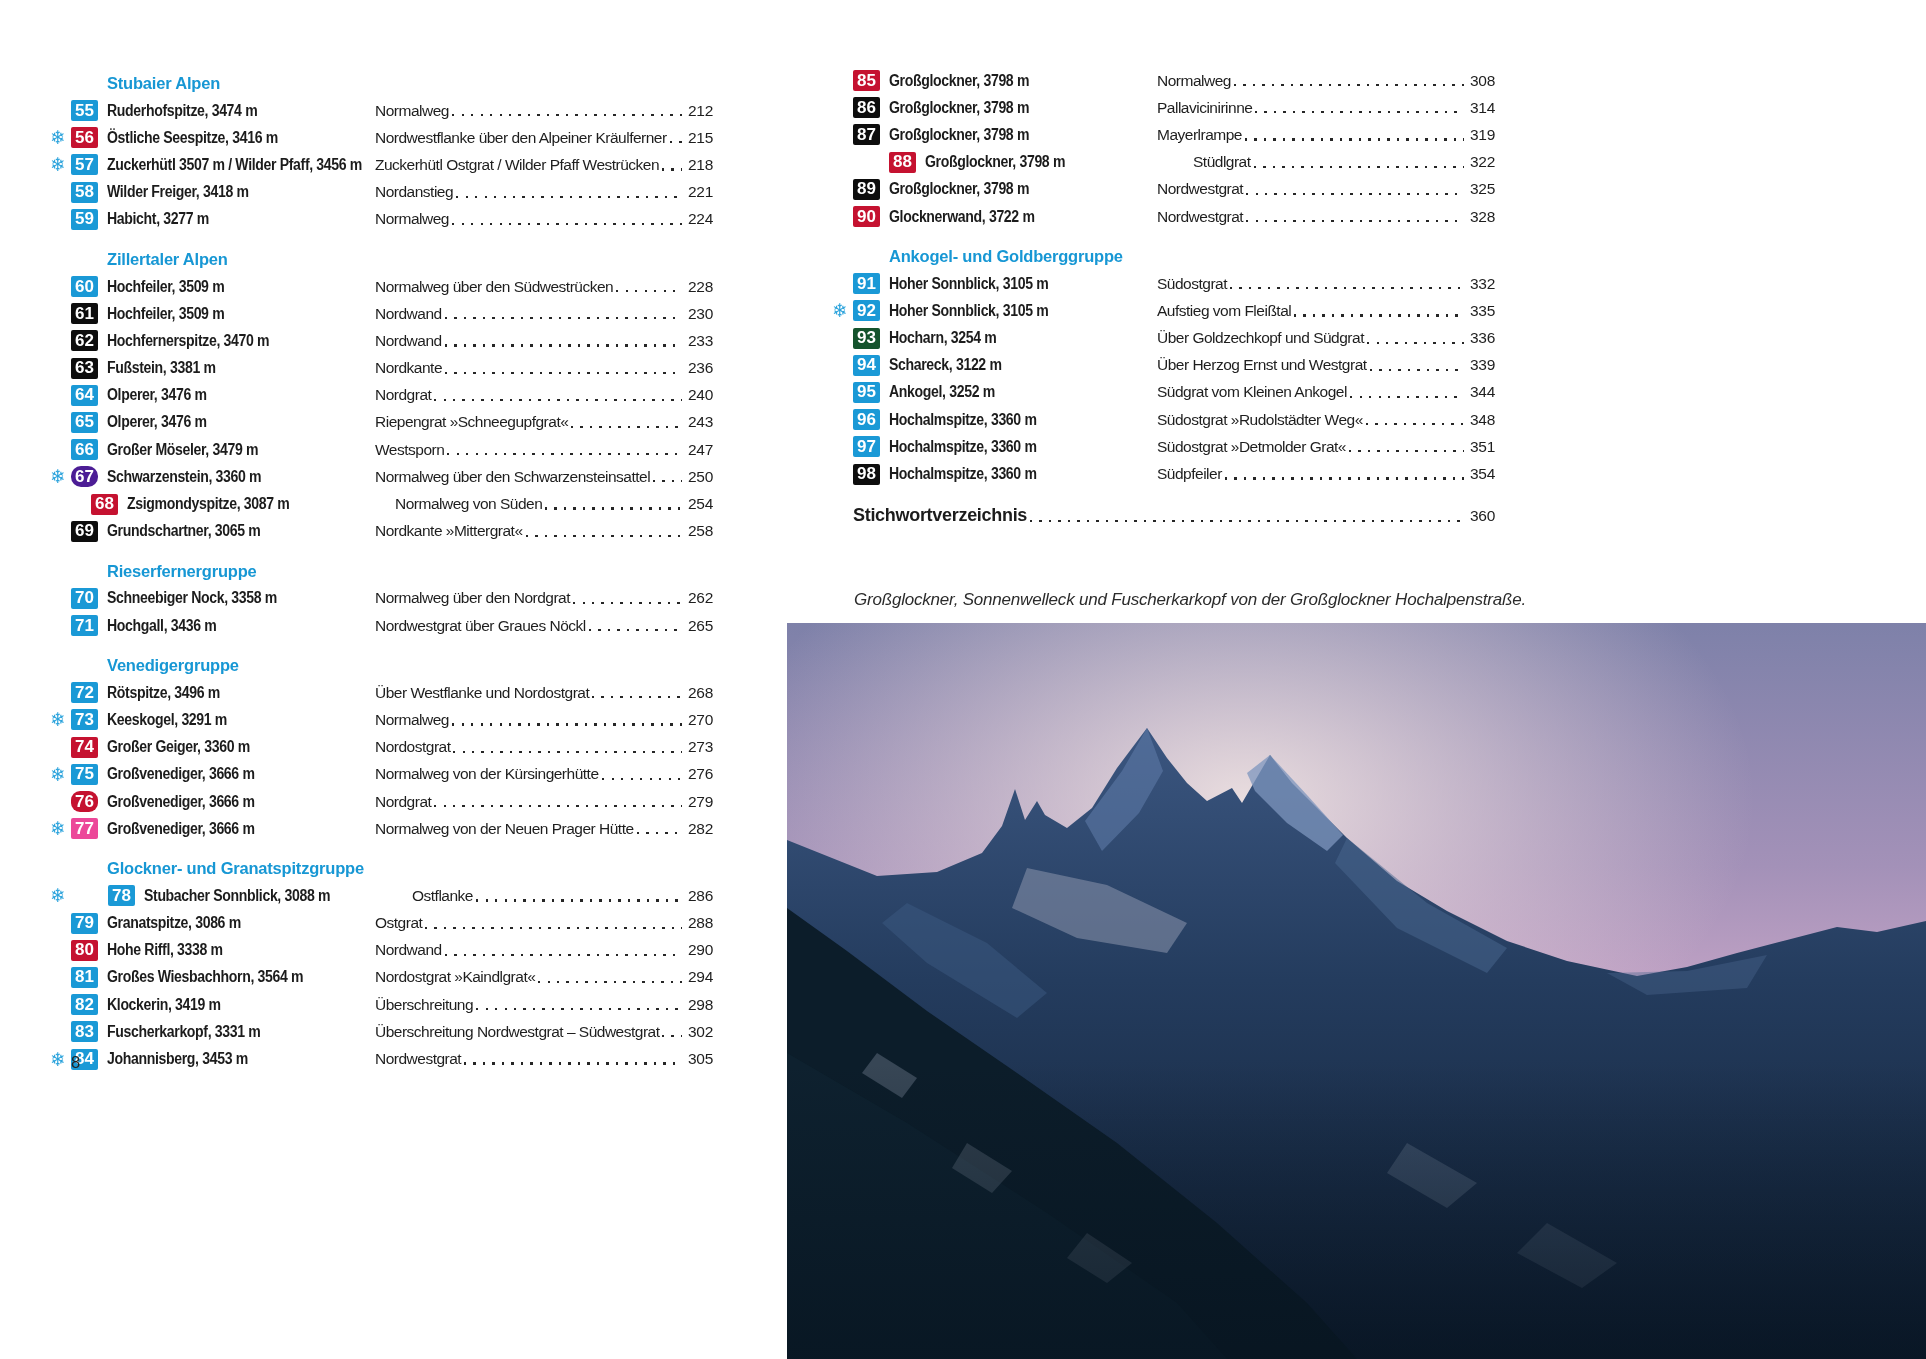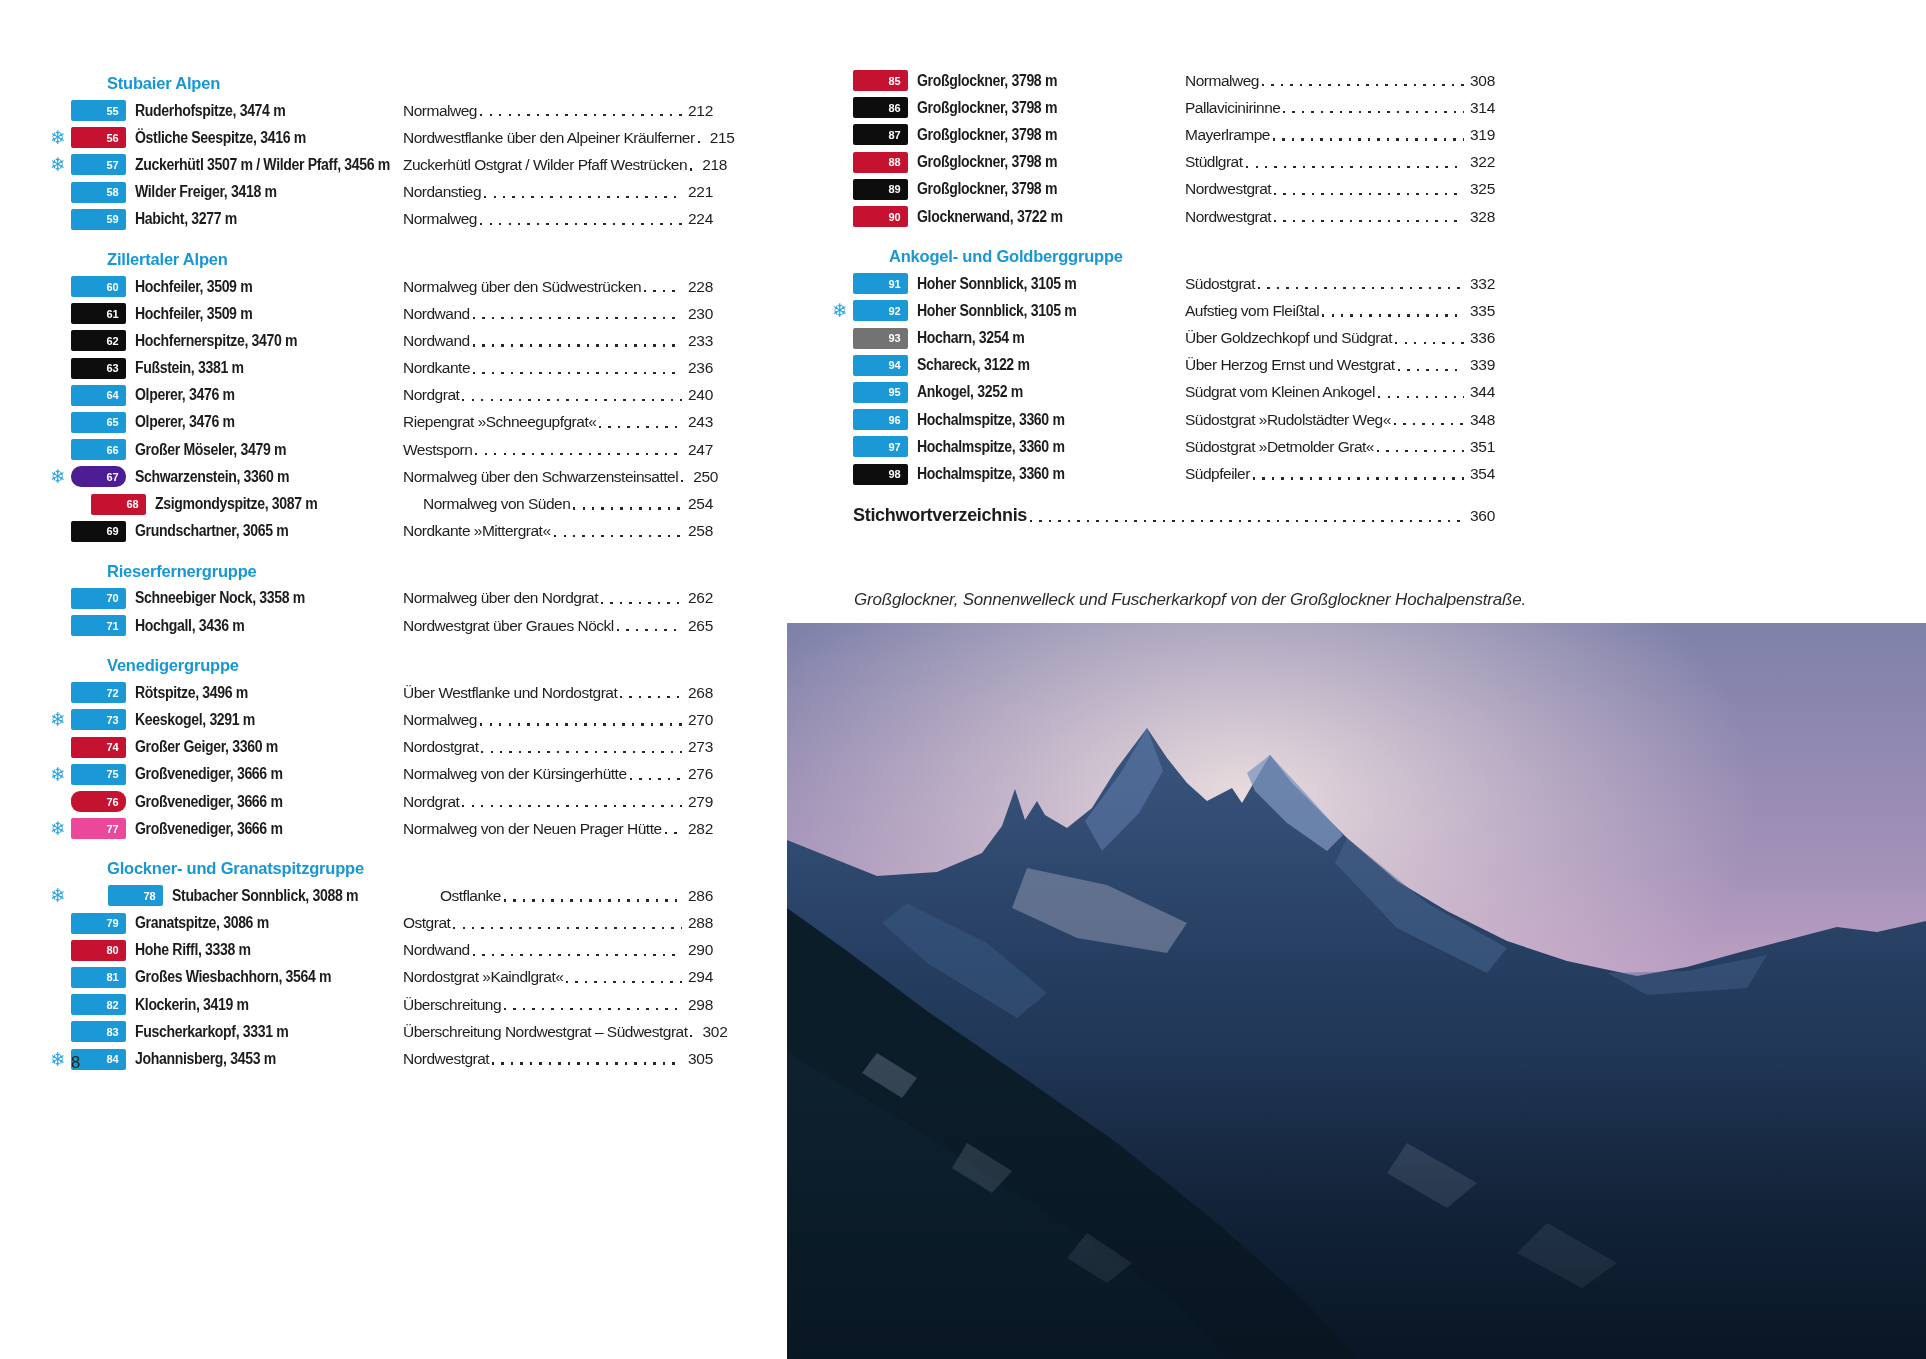--- a/index.html
+++ b/index.html
@@ -17,22 +17,22 @@
   }
   .section-header.gap{margin-top:13px;}
 
   .toc-row{display:flex;align-items:center;height:27.2px;}
   .snow{
     width:26px;flex:none;text-align:center;font-size:19px;line-height:1;
     font-family:"DejaVu Sans",sans-serif;
   }
   .badge{
     width:27px;height:21px;flex:none;margin-right:9px;border-radius:2px;
-    color:#fff;font-weight:bold;font-size:11px;
-    display:flex;align-items:center;justify-content:center;padding-left:28px;
+    color:#fff;font-weight:bold;font-size:17px;
+    display:flex;align-items:center;justify-content:center;
   }
   .name{
     width:268px;flex:none;font-weight:bold;font-size:16px;letter-spacing:-0.4px;
     white-space:nowrap;
   }
   .name > span{display:inline-block;transform:scaleX(0.88);transform-origin:0 50%;}
   .route-wrap{flex:1;display:flex;align-items:center;min-width:0;}
   .route{white-space:nowrap;font-size:15.5px;letter-spacing:-0.5px;color:#1e1e1e;flex:none;}
   .leader{
     flex:1;min-width:6px;height:2.2px;margin:0 3px;align-self:center;margin-top:9px;
@@ -393,21 +393,21 @@
     <span class="badge" style="background: rgb(13, 13, 13);">87</span>
     <span class="name"><span>Großglockner, 3798 m</span></span>
     <span class="route-wrap">
       <span class="route">Mayerlrampe</span>
       <span class="leader"></span>
       <span class="pagenum">319</span>
     </span>
   </div>
       <div class="toc-row">
     <span class="snow" style="color: rgb(43, 163, 220);"></span>
-    <span class="badge" style="background: rgb(197, 18, 48);">88</span>
+    <span class="badge" style="background: rgb(197, 18, 48); margin-left: 36px;">88</span>
     <span class="name"><span>Großglockner, 3798 m</span></span>
     <span class="route-wrap">
       <span class="route">Stüdlgrat</span>
       <span class="leader"></span>
       <span class="pagenum">322</span>
     </span>
   </div>
       <div class="toc-row">
     <span class="snow" style="color: rgb(43, 163, 220);"></span>
     <span class="badge" style="background: rgb(13, 13, 13);">89</span>
@@ -444,21 +444,21 @@
     <span class="badge" style="background: rgb(26, 153, 214);">92</span>
     <span class="name"><span>Hoher Sonnblick, 3105 m</span></span>
     <span class="route-wrap">
       <span class="route">Aufstieg vom Fleißtal</span>
       <span class="leader"></span>
       <span class="pagenum">335</span>
     </span>
   </div>
       <div class="toc-row">
     <span class="snow" style="color: rgb(43, 163, 220);"></span>
-    <span class="badge" style="background: #737373;">93</span>
+    <span class="badge" style="background: #14532d;">93</span>
     <span class="name"><span>Hocharn, 3254 m</span></span>
     <span class="route-wrap">
       <span class="route">Über Goldzechkopf und Südgrat</span>
       <span class="leader"></span>
       <span class="pagenum">336</span>
     </span>
   </div>
       <div class="toc-row">
     <span class="snow" style="color: rgb(43, 163, 220);"></span>
     <span class="badge" style="background: rgb(26, 153, 214);">94</span>

